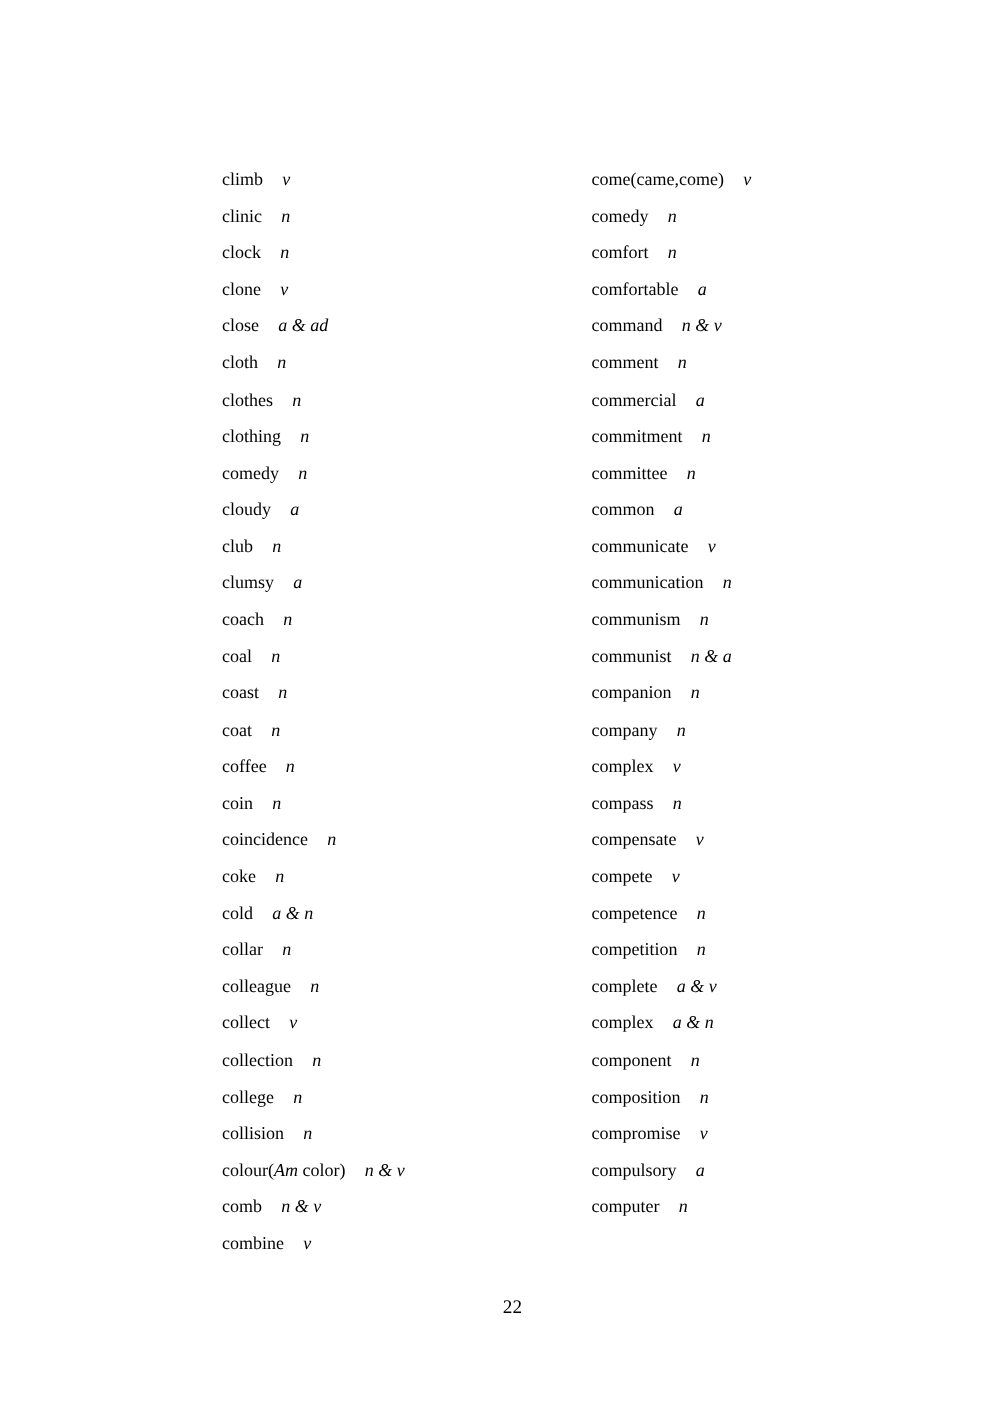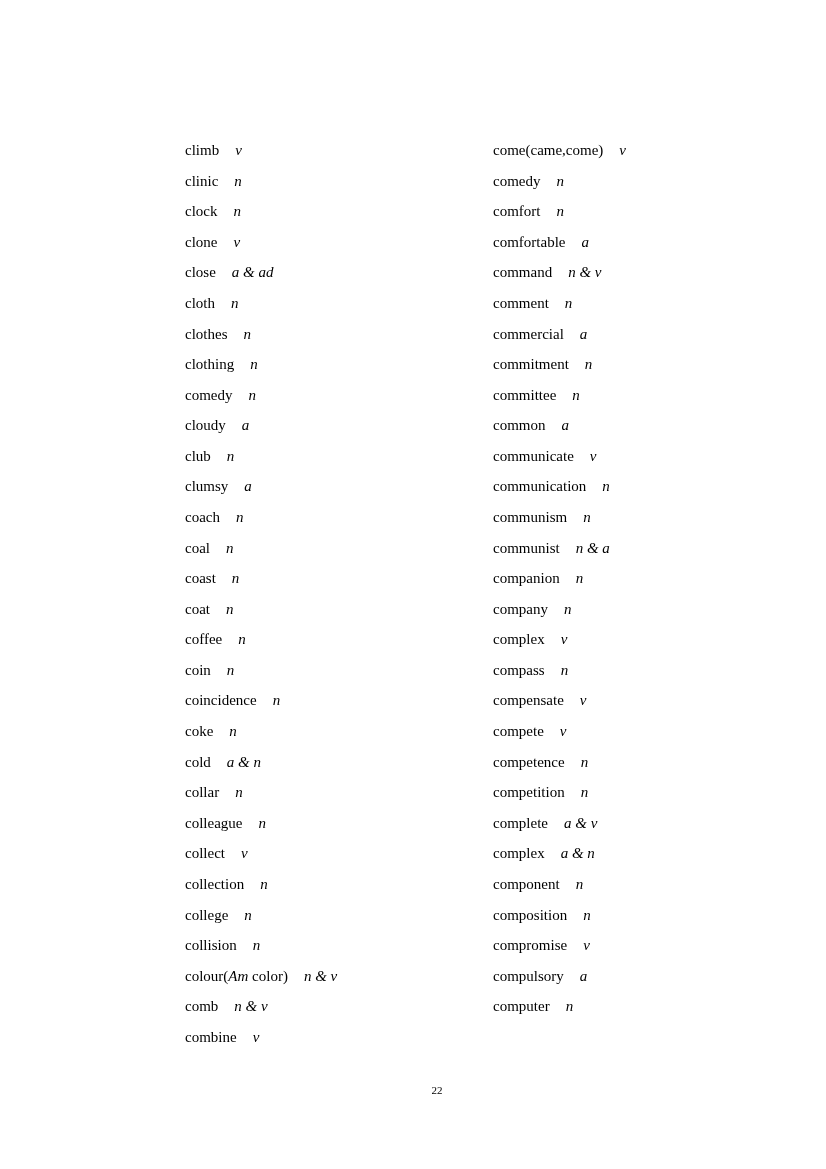--- a/index.html
+++ b/index.html
@@ -31,23 +31,23 @@
   }
   .word { font-style: normal; }
   .word .it { font-style: italic; }
   .pos {
     font-style: italic;
     margin-left: 16px;
   }
   .page-number {
     position: absolute;
     top: 1082px;
-    left: 437px;
+    left: 427px;
     transform: translateX(-50%);
-    font-size: 11px;
+    font-size: 16px;
     line-height: 16px;
   }
 </style>
 </head>
 <body>
 
 <div class="page">
 
   <div class="word-col left">
 

